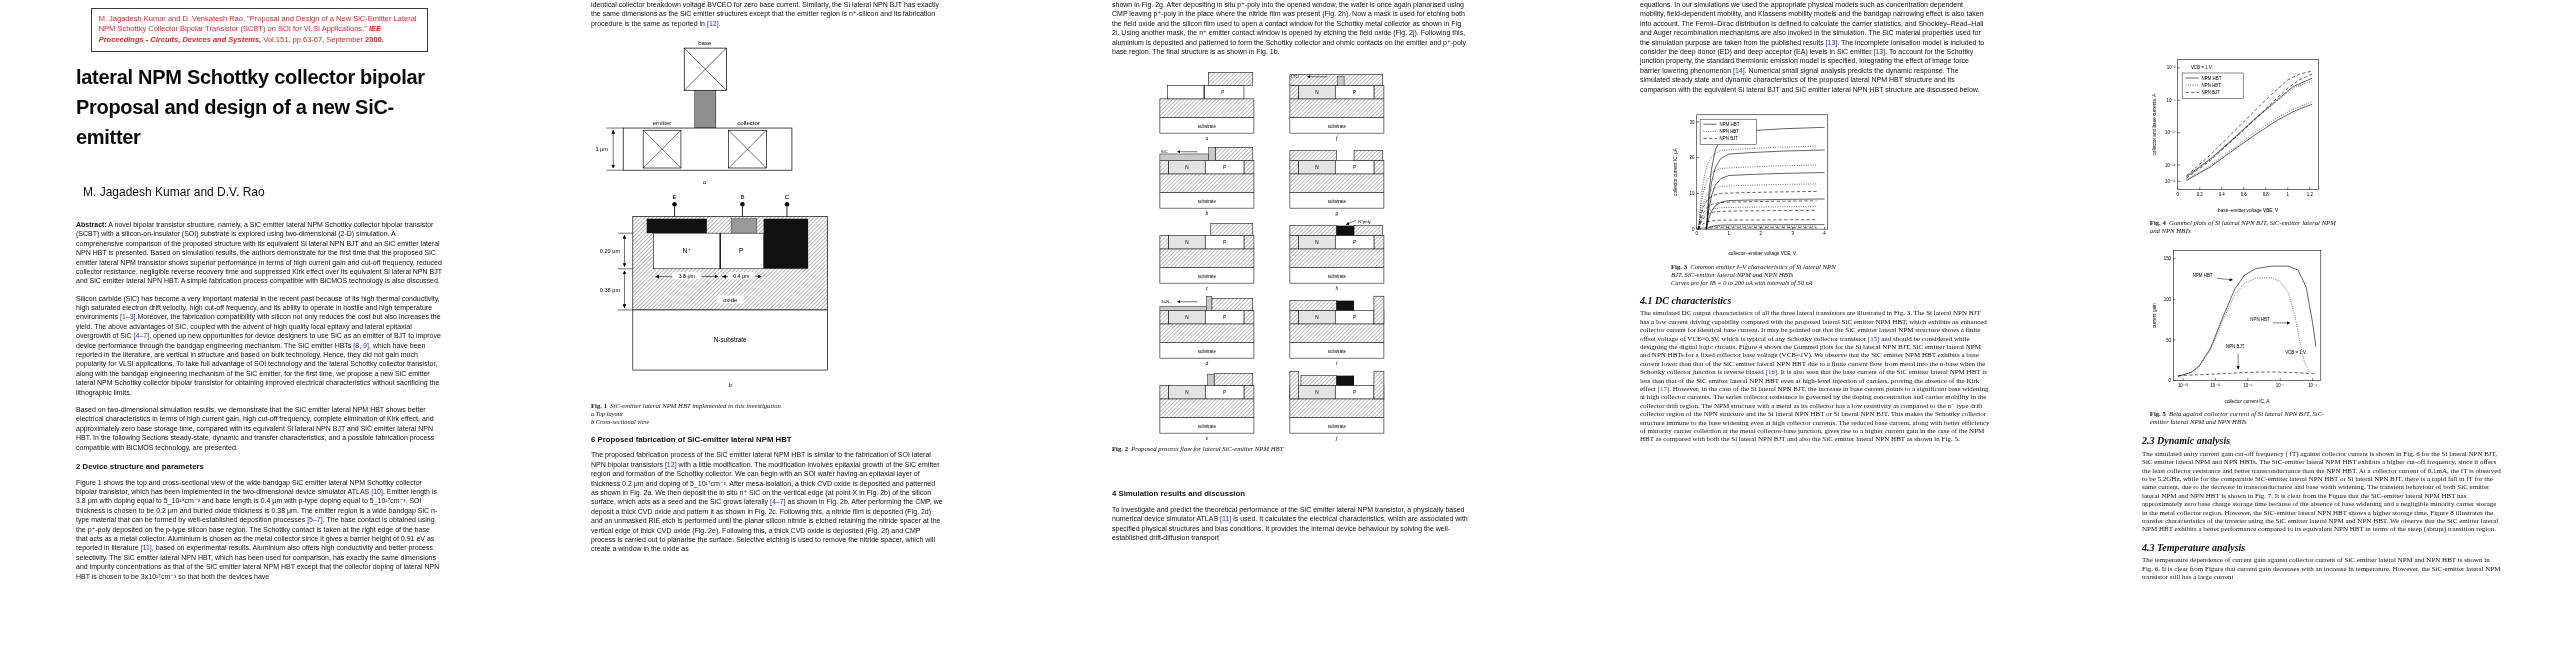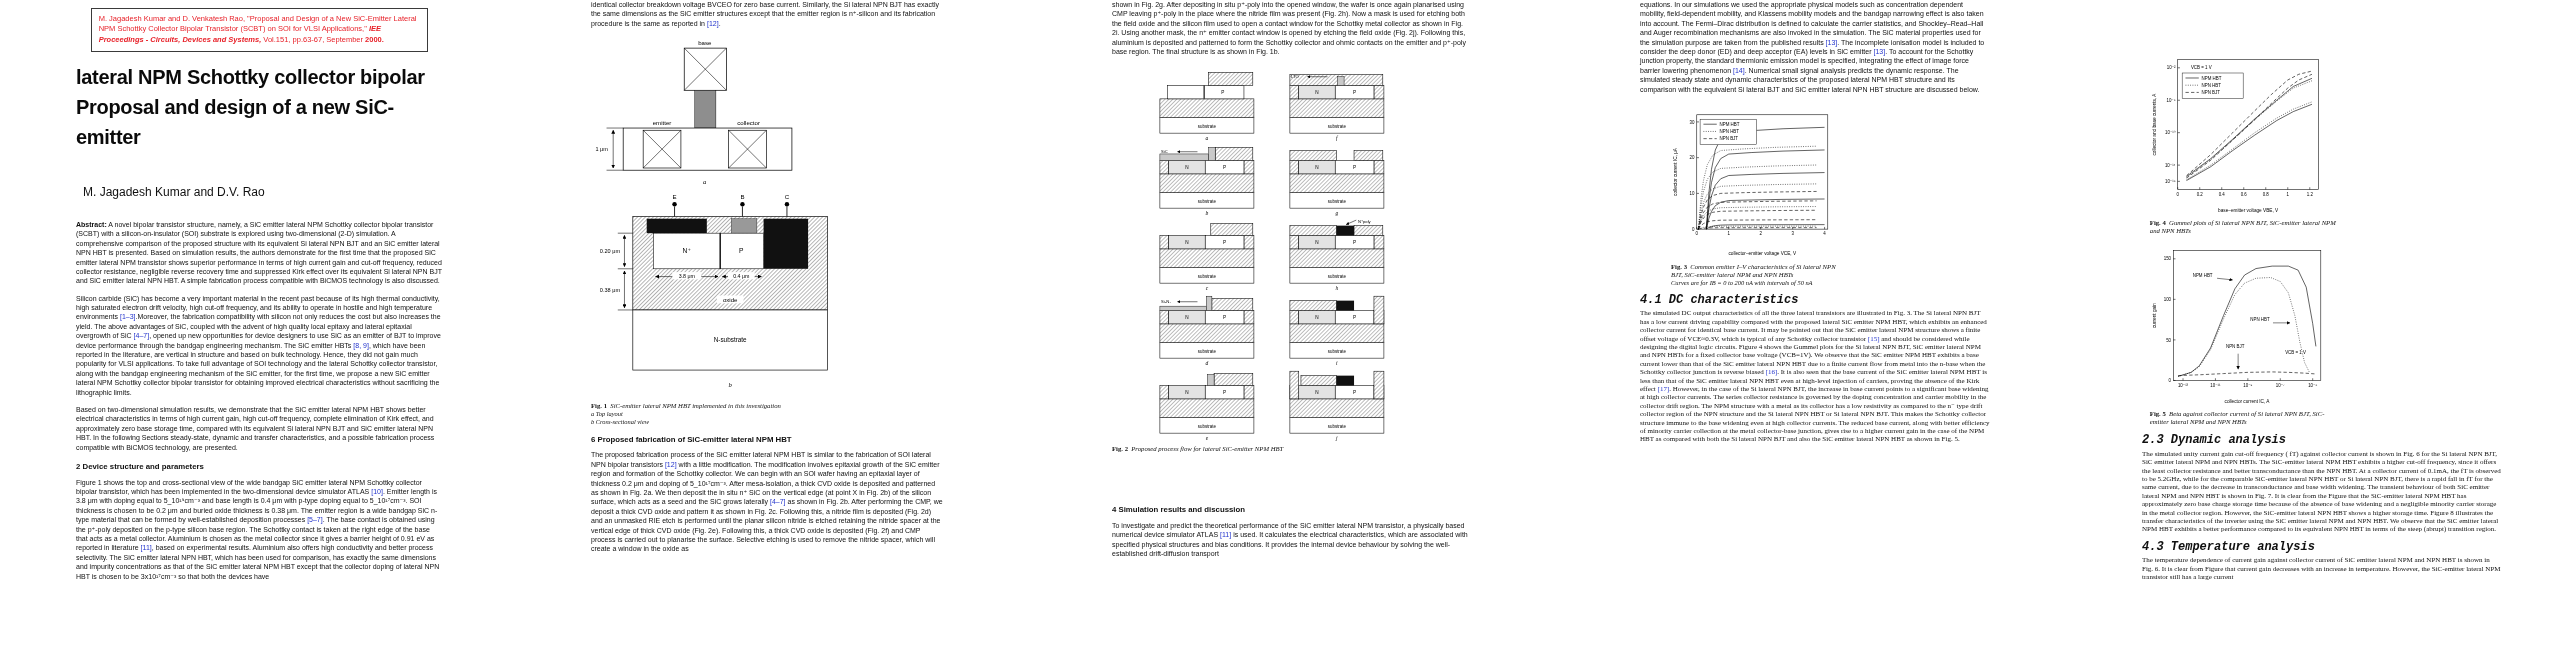--- a/index.html
+++ b/index.html
@@ -15,36 +15,36 @@
   .col1{left:76px;width:366px;}
   .col2{left:591px;width:353px;}
   .col3{left:1112px;width:358px;}
   .col4{left:1640px;width:350px;}
   .col5{left:2142px;width:360px;}
   h1.title{font-weight:bold;font-size:20px;line-height:30px;letter-spacing:-0.3px;margin:62px 0 0 0;color:#0b0b0b;}
   .authors{margin-top:33px;font-size:12px;padding-left:7px;}
   p.body{font-size:7px;line-height:9.4px;margin:0 0 7.8px 0;}
   p.abstract{margin-top:21px;}
   .shead{font-weight:bold;font-size:7.8px;line-height:10px;margin:10px 0 5.6px 0;}
-  .jhead{font-family:Liberation Mono, monospace;font-style:italic;font-weight:bold;
-         font-size:12px;line-height:9px;margin:9px 0 4.4px 0;}
+  .jhead{font-family:Liberation Serif, serif;font-style:italic;font-weight:bold;
+         font-size:10px;line-height:9px;margin:9px 0 4.4px 0;}
   p.jbody{font-family:"Liberation Serif","DejaVu Serif",serif;font-size:7px;line-height:8.4px;margin:0 0 5.6px 0;}
   .ref{color:#2233cc;}
   .figcap{font-family:"Liberation Serif","DejaVu Serif",serif;font-style:italic;font-size:6.7px;line-height:8.3px;}
   .figno{font-style:normal;font-weight:bold;margin-right:3.3px;}
   .capsub{font-family:"Liberation Serif","DejaVu Serif",serif;font-size:6.4px;line-height:7.8px;}
   
   .p4{margin-top:60px;}
   .fig1{margin-top:10px;}
   .fig1 svg{display:block;}
   .fig1cap{margin-top:3.3px;width:239px;}
   .p6{margin-top:49px;}
   .fig2grid{position:relative;height:373px;margin-top:12.2px;}
   .fig2cap{margin-top:3.3px;}
-  .h4{margin-top:52px;}
+  .h4{margin-top:36px;}
   .p8{margin-top:54px;}
   .chartbox{display:block;}
   .c0{margin:13.3px 0 0 31px;}
   .cap3{margin:2.2px 0 0 31px;width:172px;}
   .c1{margin:53px 0 0 7.8px;}
   .c2{margin:7.8px 0 0 7.8px;}
   .cap45{margin:2.2px 0 0 7.8px;width:192px;}
   .p10top{margin-top:2.2px;}
 </style>
 </head>

